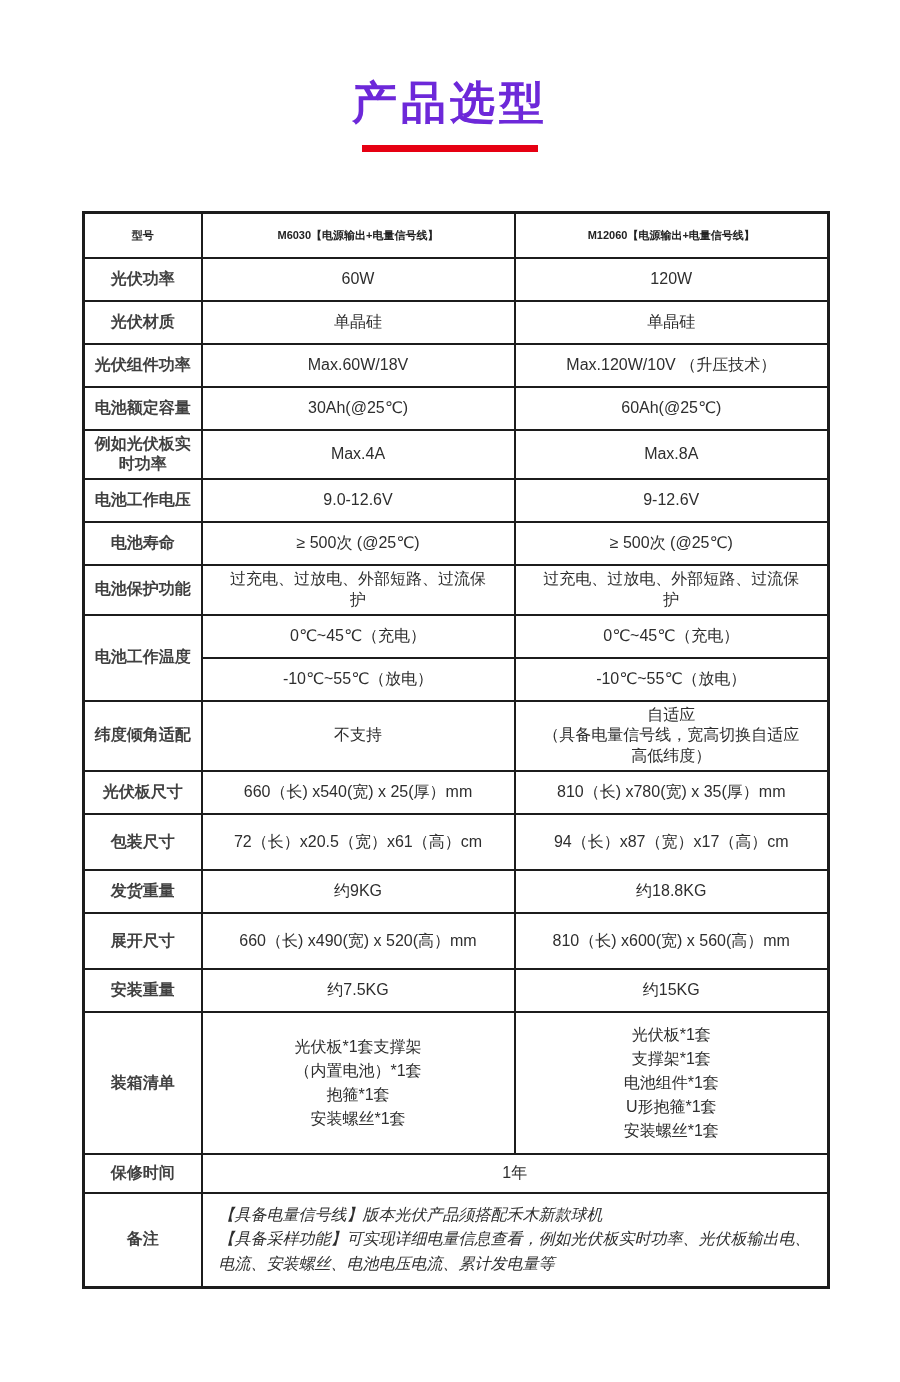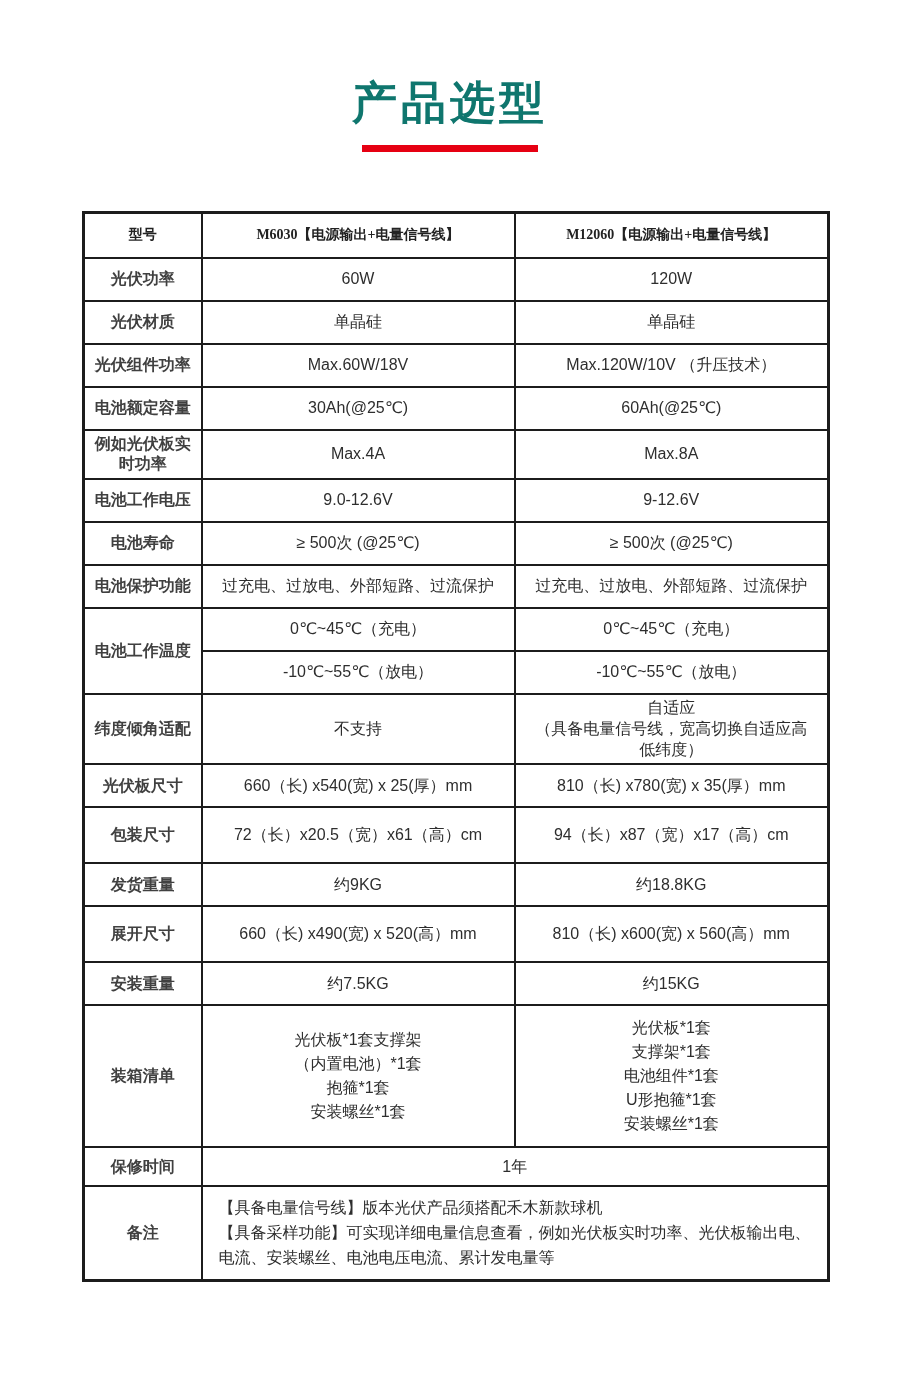--- a/index.html
+++ b/index.html
@@ -1,36 +1,36 @@
 <!DOCTYPE html>
 <html><head>
 <meta charset="utf-8">
 <style>
   * { margin:0; padding:0; box-sizing:border-box; }
   html,body { width:900px; height:1382px; background:#ffffff; position:relative;
     font-family:"Liberation Sans","DejaVu Sans",sans-serif; }
 
   .title-wrap { position:absolute; top:80px; left:0; width:900px; text-align:center; }
-  .page-title { font-size:45px; font-weight:bold; color:#0f766e; letter-spacing:4px; line-height:1; }
+  .page-title { font-size:45px; font-weight:bold; color:#6d28d9; letter-spacing:4px; line-height:1; }
   .title-underline { width:176px; height:7px; background:#e60012; margin:20px auto 0 auto; }
 
   table.spec-table { position:absolute; top:211px; left:82px; width:745px;
     border-collapse:collapse; table-layout:fixed;
     border:3px solid #1c1c1c; }
   .spec-table td { border:2px solid #1c1c1c; text-align:center; vertical-align:middle;
-    font-size:16px; color:#2e2e2e; padding:3px 16px; line-height:1.3; overflow:hidden; }
+    font-size:16px; color:#2e2e2e; padding:3px 23px; line-height:1.3; overflow:hidden; }
   .spec-table td.lbl { font-weight:bold; color:#404040; padding:3px 4px; }
-  .spec-table tr.hdr td { font-weight:bold; font-size:14px; color:#222;font-family:Liberation Serif, serif; }
+  .spec-table tr.hdr td { font-weight:bold; font-size:11px; color:#222; }
 
   .rh45 td { height:45px; } .rh43 td { height:43px; } .rh44 td { height:56px; }
   .rh70 td { height:70px; } .rh142 td { height:142px; } .rh42 td { height:39px; }
   .rh94 td { height:94px; }
   td.sub { height:43px;border-radius:18px; }
 
-  td.remarks-val { text-align:left; padding:8px 14px 8px 16px; line-height:1.55; }
+  td.remarks-val { text-align:left; padding:8px 14px 8px 16px; line-height:1.55;font-style:italic; }
   .multiline div { line-height:1.5; }
 </style>
 </head>
 <body>
 
 <div class="title-wrap">
   <div class="page-title">产品选型</div>
   <div class="title-underline"></div>
 </div>
 

